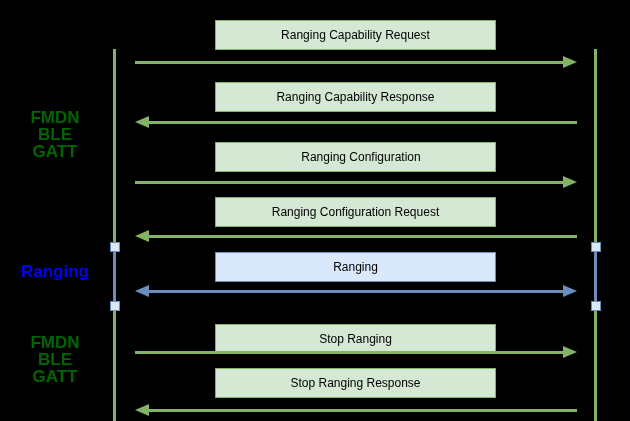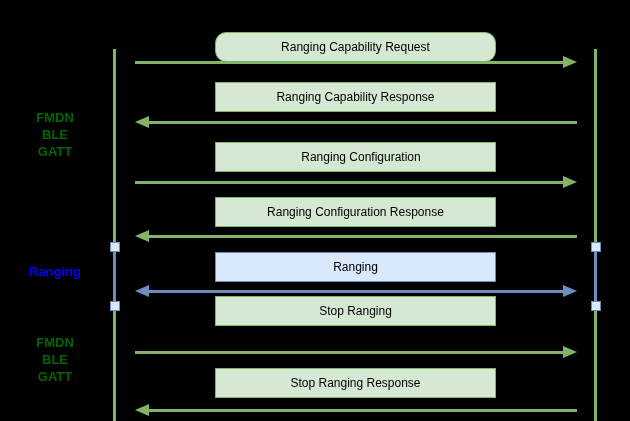--- a/index.html
+++ b/index.html
@@ -12,21 +12,21 @@
   .lifeline.left{left:113px;}
   .lifeline.right{left:594px;}
   
   .act-line{position:absolute;top:247px;height:59px;width:3px;background:#6c8ebf;}
   .act-line.left{left:113px;}
   .act-line.right{left:594px;}
   .act-sq{position:absolute;width:10px;height:10px;box-sizing:border-box;
           background:#dae8fc;border:1.5px solid #6c8ebf;}
   
   .side-label{position:absolute;left:0;width:110px;text-align:center;
-              font-weight:bold;font-size:13px;line-height:17px;}
+              font-weight:bold;font-size:17px;line-height:17px;}
   
   .msg-box{position:absolute;left:215px;width:281px;height:30px;box-sizing:border-box;
            border:1px solid;display:flex;align-items:center;justify-content:center;
            font-size:12px;color:#000;}
   .msg-box.green{background:#d5e8d4;border-color:#82b366;}
   .msg-box.blue{background:#dae8fc;border-color:#6c8ebf;}
   
   .arrow{position:absolute;left:135px;width:442px;height:13px;}
   .arrow .line{position:absolute;top:5px;height:3px;left:0;right:0;}
   .arrow.green .line{background:#82b366;}
@@ -66,21 +66,21 @@
       <div class="side-label" style="top: 263px; color: rgb(0, 0, 255);">
         <div>Ranging</div>
       </div>
       <div class="side-label" style="top: 334px; color: rgb(0, 102, 0);">
         <div>FMDN</div>
         <div>BLE</div>
         <div>GATT</div>
       </div>
     </div>
   <div id="messages">
-      <div class="msg-box green" style="top: 32px; border-radius: 11px;">
+      <div class="msg-box green" style="top: 20px;">
         <span>Ranging Capability Request</span>
       </div>
       <div class="arrow green dir-right" style="top: 55.5px;">
         <div class="line"></div>
         <div class="head right"></div>
       </div>
       <div class="msg-box green" style="top: 82px;">
         <span>Ranging Capability Response</span>
       </div>
       <div class="arrow green dir-left" style="top: 115.5px;">
@@ -88,35 +88,35 @@
         <div class="head left"></div>
       </div>
       <div class="msg-box green" style="top: 142px; padding-left: 11px;">
         <span>Ranging Configuration</span>
       </div>
       <div class="arrow green dir-right" style="top: 175.5px;">
         <div class="line"></div>
         <div class="head right"></div>
       </div>
       <div class="msg-box green" style="top: 197px;">
-        <span>Ranging Configuration Response</span>
+        <span>Ranging Configuration Request</span>
       </div>
       <div class="arrow green dir-left" style="top: 229.5px;">
         <div class="line"></div>
         <div class="head left"></div>
       </div>
       <div class="msg-box blue" style="top: 252px;">
         <span>Ranging</span>
       </div>
       <div class="arrow blue dir-both" style="top: 284.5px;">
         <div class="line"></div>
         <div class="head right"></div>
         <div class="head left"></div>
       </div>
-      <div class="msg-box green" style="top: 296px;">
+      <div class="msg-box green" style="top: 324px;">
         <span>Stop Ranging</span>
       </div>
       <div class="arrow green dir-right" style="top: 345.5px;">
         <div class="line"></div>
         <div class="head right"></div>
       </div>
       <div class="msg-box green" style="top: 368px; align-items: center;">
         <span>Stop Ranging Response</span>
       </div>
       <div class="arrow green dir-left" style="top: 403.5px;">

